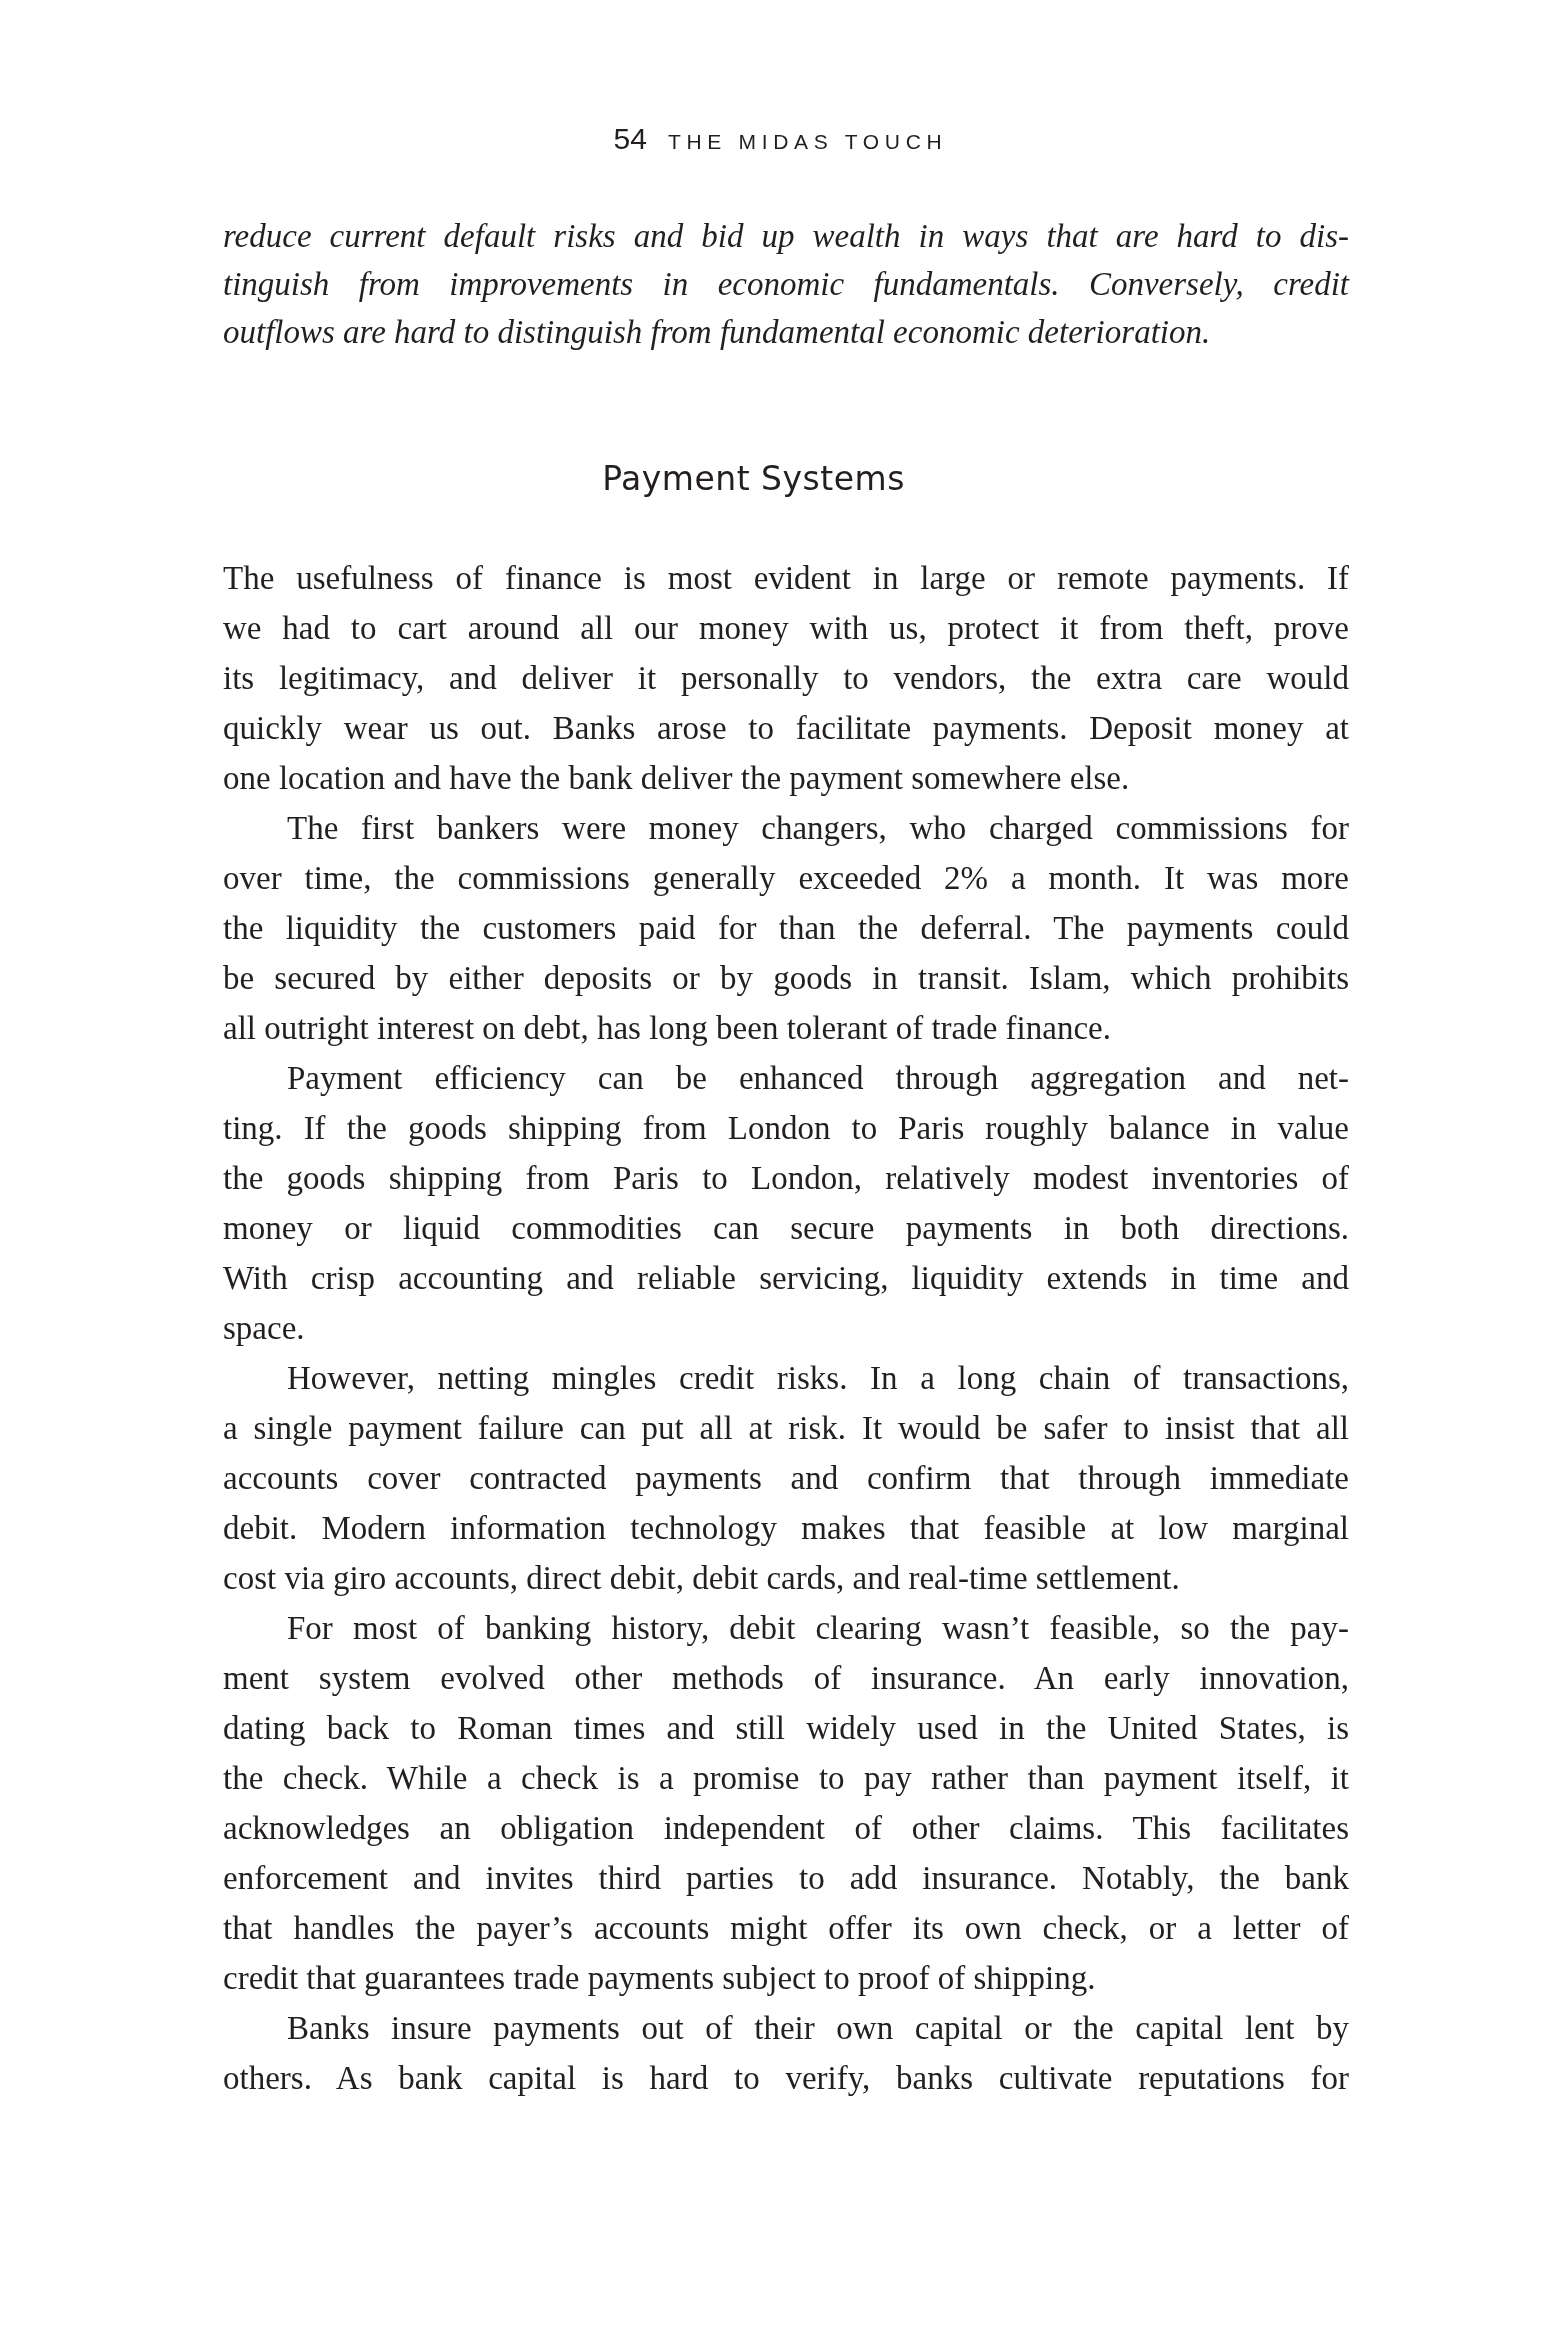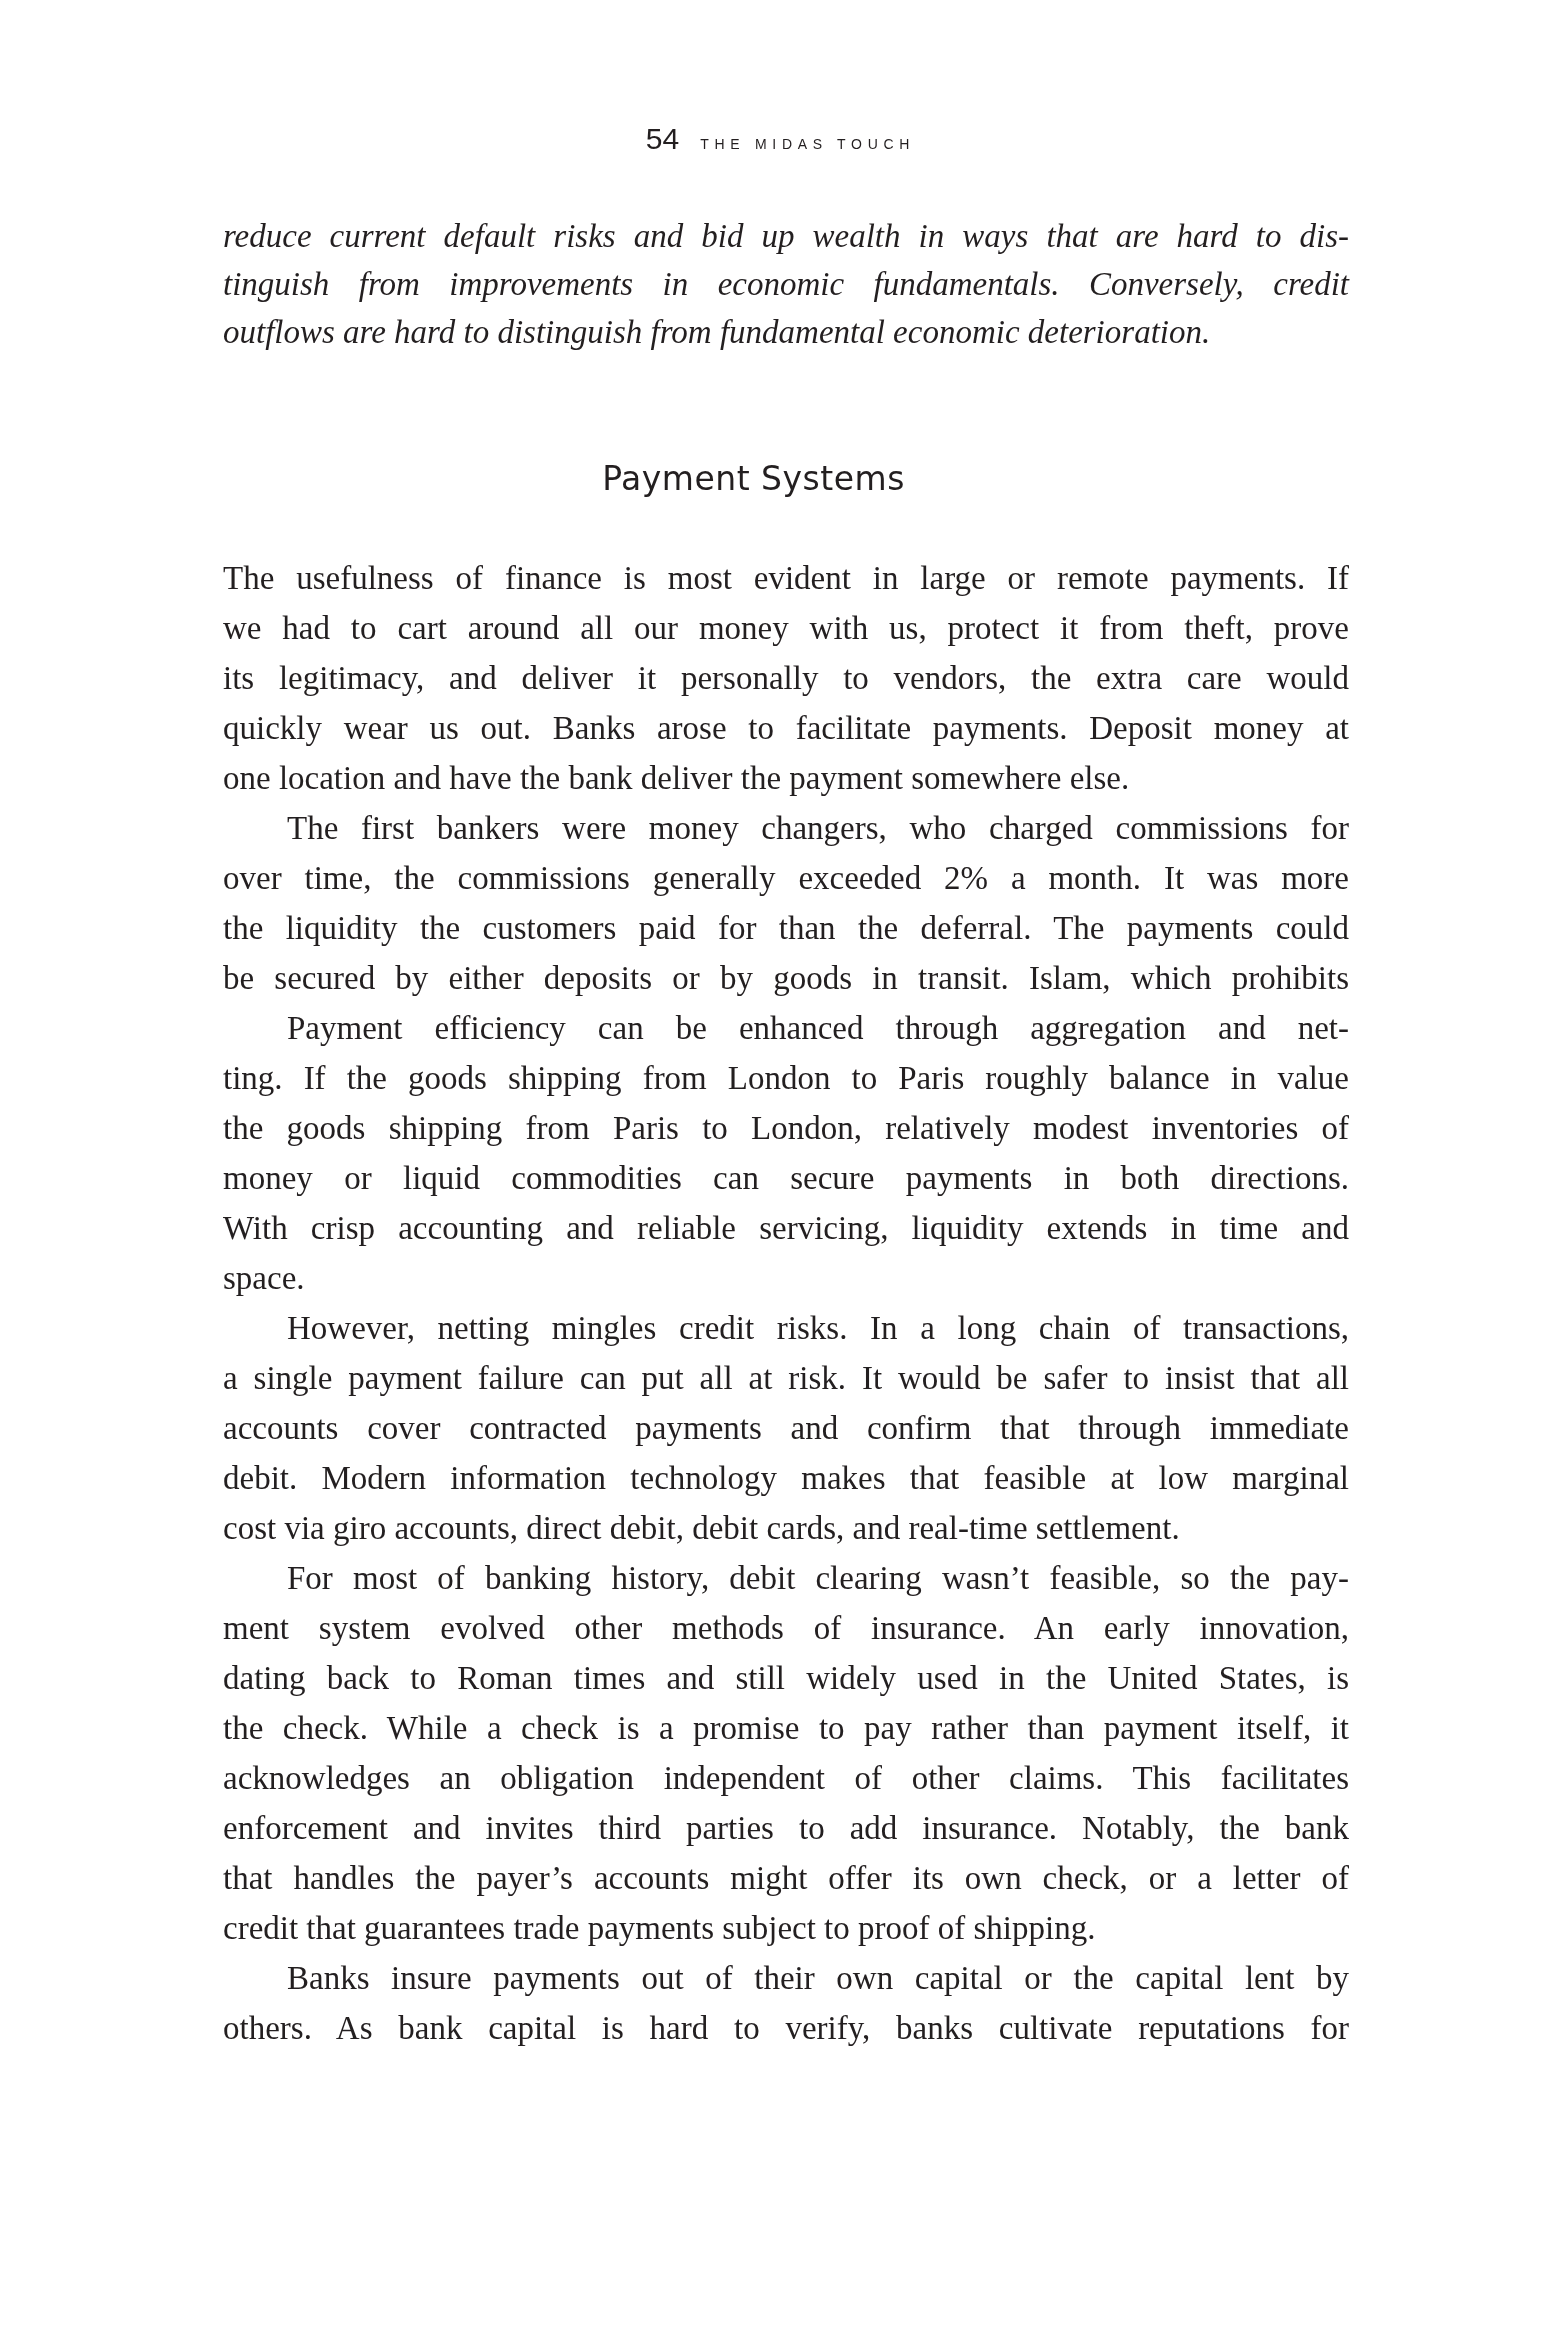--- a/index.html
+++ b/index.html
@@ -1,19 +1,19 @@
 <!DOCTYPE html>
 <html><head>
 <meta charset="utf-8">
 <style>
   html, body { margin: 0; padding: 0; background: #ffffff; }
   body { width: 1561px; height: 2341px; position: relative; overflow: hidden; color: #231f20; }
   .running-head { position: absolute; top: 122px; left: 0; width: 1561px; text-align: center; white-space: nowrap; }
   .folio { font-family: Liberation Sans, sans-serif; font-size: 30px; vertical-align: baseline; }
-  .head-title { font-family: "Liberation Sans", sans-serif; font-size: 14px; letter-spacing: 5.7px; margin-left: 21px; vertical-align: baseline; }
+  .head-title { font-family: "Liberation Sans", sans-serif; font-size: 21px; letter-spacing: 5.7px; margin-left: 21px; vertical-align: baseline; }
   .section-heading { position: absolute; top: 459px; left: 0; width: 1507px; text-align: center; font-family: "DejaVu Sans", sans-serif; font-size: 33px; font-weight: normal; margin: 0; color: #231f20; letter-spacing: 0.5px; }
   .block { position: absolute; left: 223px; width: 1126px; font-family: "Liberation Serif", serif; font-size: 33px; }
   .line { display: block; height: 50px; line-height: 50px; white-space: nowrap; text-align: justify; text-align-last: justify; overflow: visible; }
   .line.last { text-align-last: left; }
   .line.indent { padding-left: 64px; }
   #block-top { top: 212px; }
   #block-top .line { height: 48px; line-height: 48px; font-style: italic; }
   #block-main { top: 553px; }
 </style>
 </head>
@@ -37,20 +37,21 @@
     <span class="line">we had to cart around all our money with us, protect it from theft, prove</span>
     <span class="line">its legitimacy, and deliver it personally to vendors, the extra care would</span>
     <span class="line">quickly wear us out. Banks arose to facilitate payments. Deposit money at</span>
     <span class="line last">one location and have the bank deliver the payment somewhere else.</span>
   </div>
   <div>
     <span class="line indent">The first bankers were money changers, who charged commissions for</span>
     <span class="line">over time, the commissions generally exceeded 2% a month. It was more</span>
     <span class="line">the liquidity the customers paid for than the deferral. The payments could</span>
     <span class="line">be secured by either deposits or by goods in transit. Islam, which prohibits</span>
+    <span class="line last">all outright interest on debt, has long been tolerant of trade finance.</span>
   </div>
   <div>
     <span class="line indent">Payment efficiency can be enhanced through aggregation and net-</span>
     <span class="line">ting. If the goods shipping from London to Paris roughly balance in value</span>
     <span class="line">the goods shipping from Paris to London, relatively modest inventories of</span>
     <span class="line">money or liquid commodities can secure payments in both directions.</span>
     <span class="line">With crisp accounting and reliable servicing, liquidity extends in time and</span>
     <span class="line last">space.</span>
   </div>
   <div>

